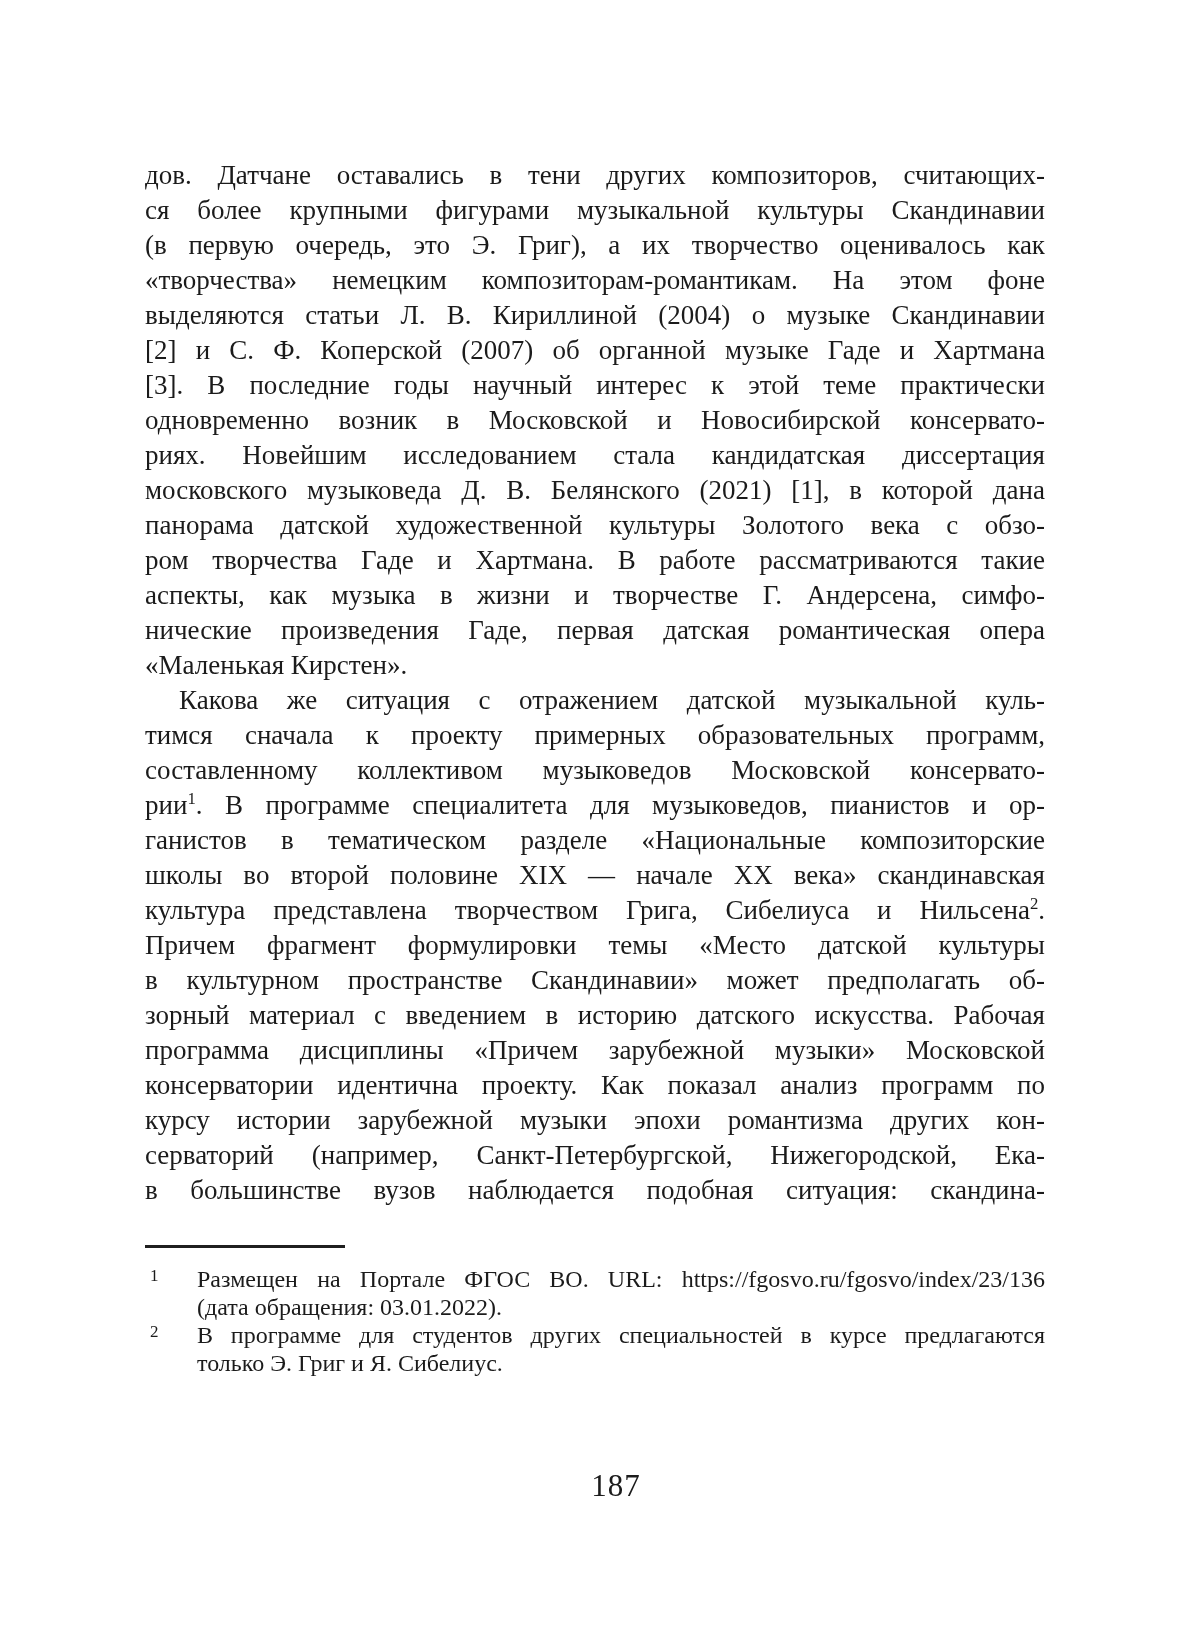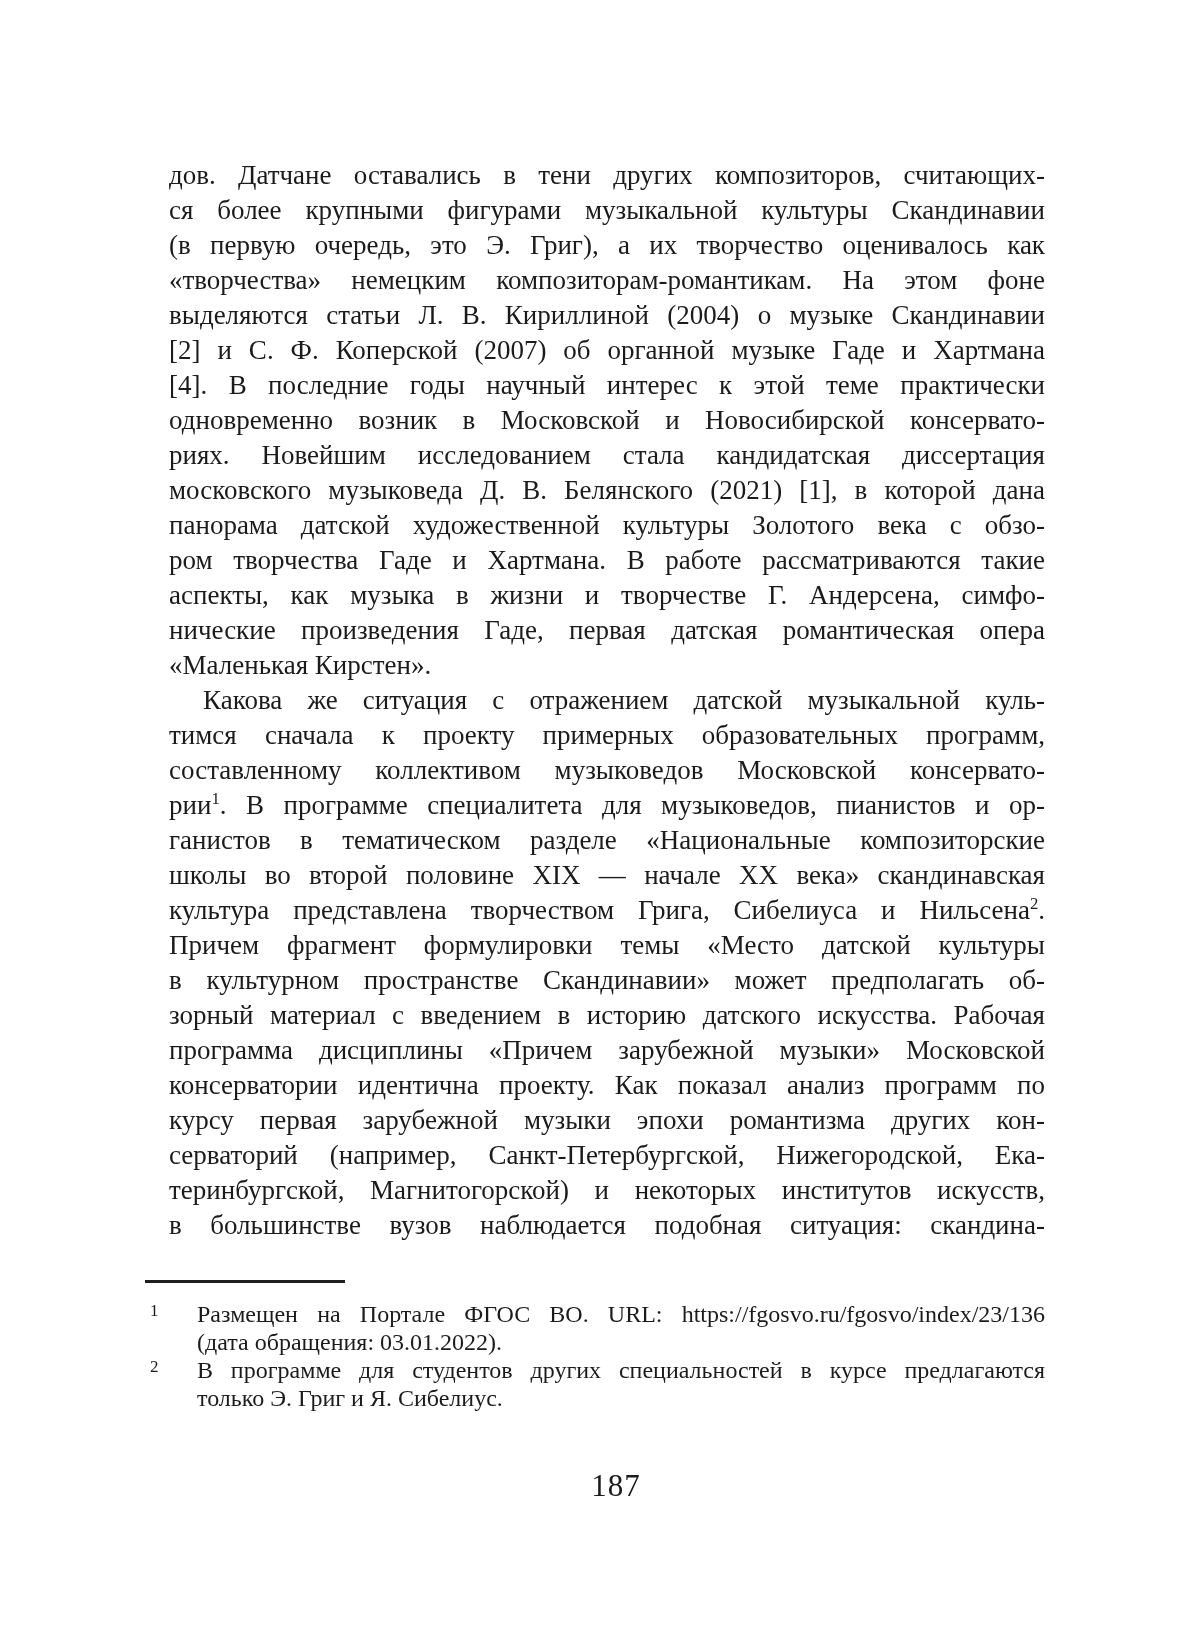--- a/index.html
+++ b/index.html
@@ -21,21 +21,20 @@
     left: 145px;
     top: 158px;
     width: 900px;
   }
   .line {
     font-size: 27px;
     line-height: 35px;
     text-align: justify;
     text-align-last: justify;
     white-space: normal;
-    margin-left: 24px;
   }
   .line.no-just {
     text-align-last: left;
   }
   .line.first-indent {
     text-indent: 34px;
   }
   sup.fn-ref {
     font-size: 0.62em;
     line-height: 0;
@@ -85,21 +84,21 @@
 <div class="page">
   <div class="text-block">
     <div>
         <div>
           <div class="line">дов. Датчане оставались в тени других композиторов, считающих-</div>
           <div class="line">ся более крупными фигурами музыкальной культуры Скандинавии</div>
           <div class="line">(в первую очередь, это Э. Григ), а их творчество оценивалось как</div>
           <div class="line">«творчества» немецким композиторам-романтикам. На этом фоне</div>
           <div class="line">выделяются статьи Л. В. Кириллиной (2004) о музыке Скандинавии</div>
           <div class="line">[2] и С. Ф. Коперской (2007) об органной музыке Гаде и Хартмана</div>
-          <div class="line">[4]. В последние годы научный интерес к этой теме практически</div>
+          <div class="line">[3]. В последние годы научный интерес к этой теме практически</div>
           <div class="line">одновременно возник в Московской и Новосибирской консервато-</div>
           <div class="line">риях. Новейшим исследованием стала кандидатская диссертация</div>
           <div class="line">московского музыковеда Д. В. Белянского (2021) [1], в которой дана</div>
           <div class="line">панорама датской художественной культуры Золотого века с обзо-</div>
           <div class="line">ром творчества Гаде и Хартмана. В работе рассматриваются такие</div>
           <div class="line">аспекты, как музыка в жизни и творчестве Г. Андерсена, симфо-</div>
           <div class="line">нические произведения Гаде, первая датская романтическая опера</div>
           <div class="line no-just">«Маленькая Кирстен».</div>
         </div>
         <div>
@@ -108,23 +107,22 @@
           <div class="line">составленному коллективом музыковедов Московской консервато-</div>
           <div class="line">рии<sup class="fn-ref">1</sup>. В программе специалитета для музыковедов, пианистов и ор-</div>
           <div class="line">ганистов в тематическом разделе «Национальные композиторские</div>
           <div class="line">школы во второй половине XIX — начале XX века» скандинавская</div>
           <div class="line">культура представлена творчеством Грига, Сибелиуса и Нильсена<sup class="fn-ref">2</sup>.</div>
           <div class="line">Причем фрагмент формулировки темы «Место датской культуры</div>
           <div class="line">в культурном пространстве Скандинавии» может предполагать об-</div>
           <div class="line">зорный материал с введением в историю датского искусства. Рабочая</div>
           <div class="line">программа дисциплины «Причем зарубежной музыки» Московской</div>
           <div class="line">консерватории идентична проекту. Как показал анализ программ по</div>
-          <div class="line">курсу первая зарубежной музыки эпохи романтизма других кон-</div>
+          <div class="line">курсу истории зарубежной музыки эпохи романтизма других кон-</div>
           <div class="line">серваторий (например, Санкт-Петербургской, Нижегородской, Ека-</div>
-          <div class="line">теринбургской, Магнитогорской) и некоторых институтов искусств,</div>
           <div class="line">в большинстве вузов наблюдается подобная ситуация: скандина-</div>
         </div>
       </div>
     <div class="fn-sep"></div>
     <div class="footnotes">
         <div class="fn-item">
           <span class="fn-marker">1</span>
           <div class="fn-line">Размещен на Портале ФГОС ВО. URL: https://fgosvo.ru/fgosvo/index/23/136</div>
           <div class="fn-line no-just">(дата обращения: 03.01.2022).</div>
         </div>

